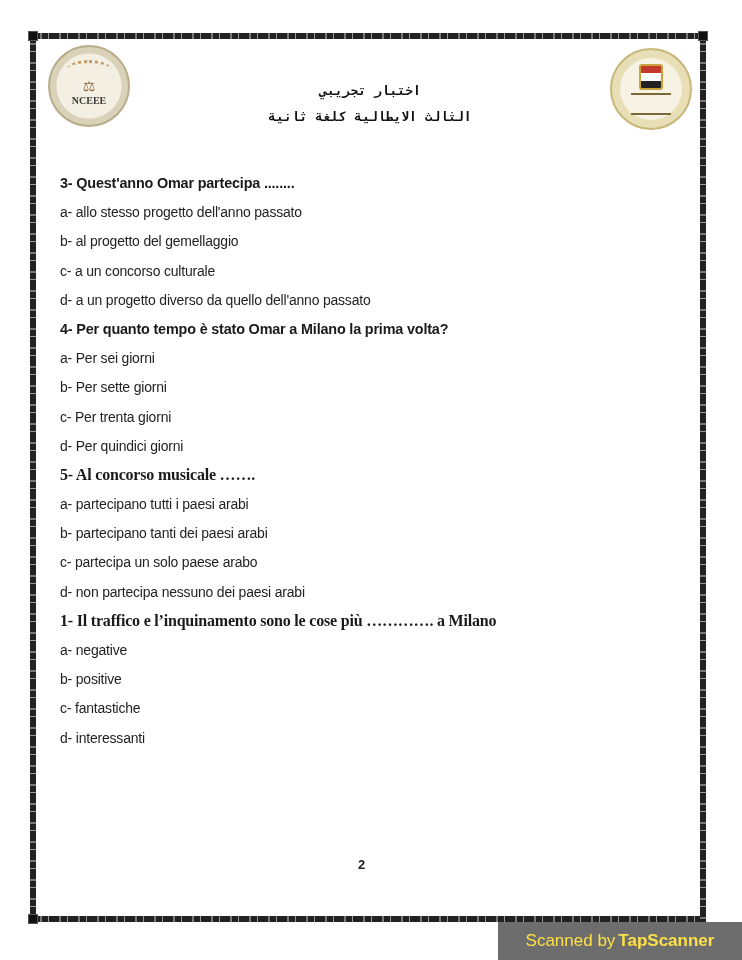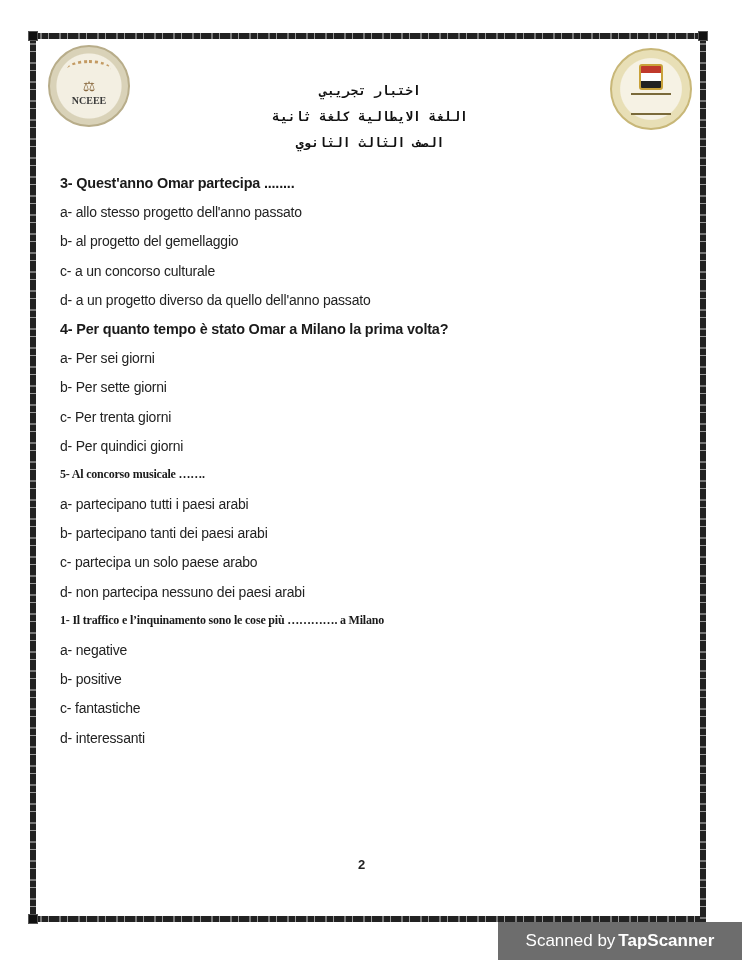--- a/index.html
+++ b/index.html
@@ -52,29 +52,29 @@
 
     .header {
       position: absolute; left: 250px; width: 240px; top: 42px; text-align: center;
       font-family: Liberation Mono, monospace; font-weight: bold; font-size: 13px; color: #111; margin-top: 37px;
     }
     .header div { height: 26px; line-height: 26px; direction: rtl; }
 
     .content { position: absolute; left: 60px; top: 168px; width: 620px; }
     .line { height: 29.2px; line-height: 29px; font-size: 15.5px; white-space: nowrap; letter-spacing: -0.2px; }
     .q { font-weight: bold; font-size: 15.5px; }
-    .q.serif { font-family: "Liberation Serif", serif; font-size: 12px; }
+    .q.serif { font-family: "Liberation Serif", serif; font-size: 16px; }
     .opt { font-family: "Liberation Sans", sans-serif; color: #222; transform: scaleX(0.9); transform-origin: left center; }
     .q.sans { transform: scaleX(0.93); transform-origin: left center; }
 
     .page-num { position: absolute; left: 358px; top: 857px; font-size: 13px; font-weight: bold; color: #222; }
 
     .badge {
       position: absolute; left: 498px; top: 922px; width: 244px; height: 38px;
-      background: #6d6d6d; color: #ffffff; font-size: 17px;
+      background: #6d6d6d; color: #fde047; font-size: 17px;
       display: flex; align-items: center; justify-content: center;
     }
     .badge b { margin-left: 3px; font-weight: bold; }
   </style>
 </head>
 <body>
 
 <div class="frame">
   <div class="edge top"></div>
   <div class="edge bottom"></div>
@@ -91,22 +91,21 @@
   <div class="txt">NCEEE</div>
 </div>
 
 <div class="logo logo-right">
   <div class="eagle"></div>
   <div class="calli"></div>
 </div>
 
 <div class="header">
   <div>اختبار تجريبي</div>
-  <div>اللغة الايطالية كلغة ثانية</div>
-  <div>الصف الثالث الثانوي</div>
+  <div>الثالث الايطالية كلغة ثانية</div>
 </div>
 
 <div class="content">
   <div class="line q sans">3- Quest'anno Omar partecipa ........</div>
   <div class="line opt">a- allo stesso progetto dell'anno passato</div>
   <div class="line opt">b- al progetto del gemellaggio</div>
   <div class="line opt">c- a un concorso culturale</div>
   <div class="line opt">d- a un progetto diverso da quello dell'anno passato</div>
 
   <div class="line q sans">4- Per quanto tempo è stato Omar a Milano la prima volta?</div>

